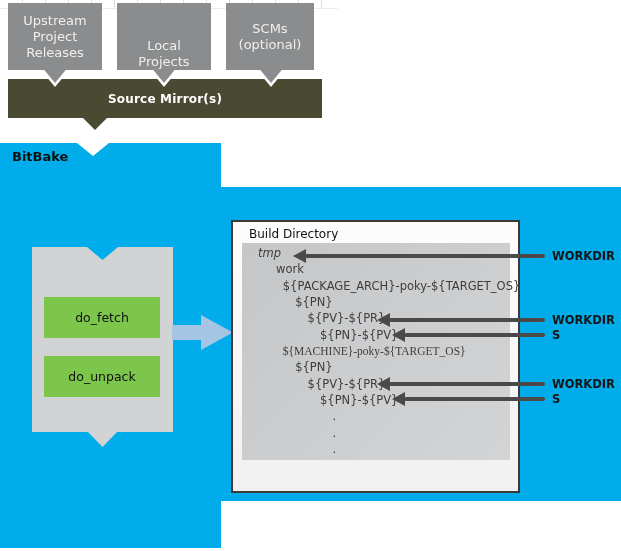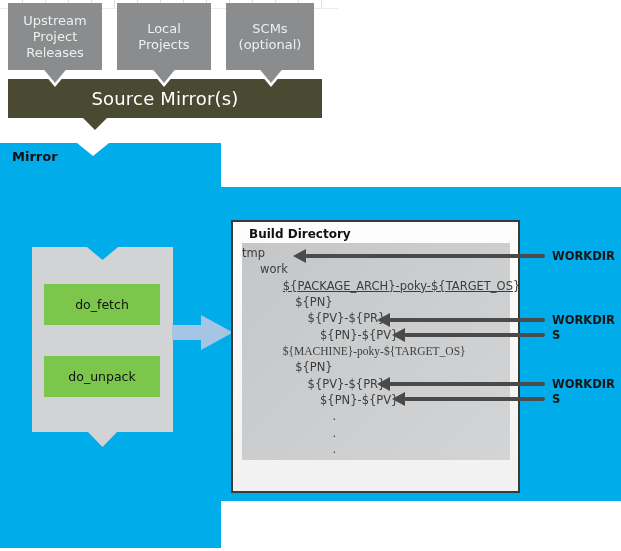--- a/index.html
+++ b/index.html
@@ -17,61 +17,61 @@
     border-bottom:1px solid #ececec;
   }
 
   
   .src-box{
     top:3px;height:67px;background:var(--gray-box);
     display:flex;align-items:center;justify-content:center;text-align:center;
     color:#efefef;font-size:13px;line-height:16px;white-space:pre-line;
   }
   .src-box:nth-of-type(1){left:8px;width:94px;}
-  .src-box:nth-of-type(2){left:117px;width:94px;}
+  .src-box:nth-of-type(2){left:117px;width:94px;align-items:flex-end;}
   .src-box:nth-of-type(3){left:226px;width:88px;}
   svg.box-tail{top:69px;}
   .box-tail.t1{left:40px;} .box-tail.t2{left:149px;} .box-tail.t3{left:256px;}
 
   
   .mirror-bar{
     left:8px;top:79px;width:314px;height:39px;background:var(--olive);
     display:flex;align-items:center;justify-content:center;
-    color:#fff;font-size:18px;font-weight:400;letter-spacing:.2px;
+    color:#fff;font-size:12px;font-weight:700;letter-spacing:.2px;
   }
   .mirror-tail{left:82px;top:117px;}
 
   
   .bb-column{left:0;top:143px;width:221px;height:405px;background:var(--blue);}
   .bb-band{left:0;top:187px;width:621px;height:314px;background:var(--blue);}
   .bb-notch{left:77px;top:143px;}
   .bitbake-label{left:12px;top:149px;font-size:13px;font-weight:bold;color:#101010;}
 
   
   .sf-box{left:32px;top:247px;width:141px;height:185px;background:var(--lightgray);}
   .sf-notch{left:87px;top:247px;}
   .sf-tail{left:87px;top:431px;}
   .sf-title{left:38px;top:265px;font-size:12.5px;font-weight:bold;color:#262626;}
   .task{
     left:44px;width:116px;height:41px;background:var(--green);
     display:flex;align-items:center;justify-content:center;
     font-size:12.5px;color:#111;
   }
-  .task:nth-of-type(1){top:284px;}
+  .task:nth-of-type(1){top:297px;}
   .task:nth-of-type(2){top:356px;}
 
   .flow-arrow{left:172px;top:315px;}
 
   
   .bd-box{
     left:231px;top:220px;width:289px;height:273px;
     background:linear-gradient(180deg,#fdfdfd,#f1f1f1);
     border:2px solid #3a3a3a;
   }
-  .bd-title{left:249px;top:227px;font-size:12px;font-weight:bold;color:#111;}
+  .bd-title{left:249px;top:227px;font-size:12px;font-weight:normal;color:#111;}
   .bd-panel{left:242px;top:243px;width:268px;height:217px;
     background:linear-gradient(135deg,#c5c6c8,#d3d4d5);}
   .tree{left:242px;top:245px;width:268px;}
   .tree-line{height:16.35px;line-height:16.35px;font-size:11.5px;color:#3d3d3d;white-space:nowrap;}
 
   
   .ann-line{height:4px;background:var(--dark-arrow);border-radius:2px;}
   .ann-head{width:0;height:0;border-top:7px solid transparent;border-bottom:7px solid transparent;
     border-right:13px solid var(--dark-arrow);}
   .ann-label{font-size:11.5px;font-weight:bold;color:#161616;line-height:16px;}
@@ -111,21 +111,21 @@
 Projects</span></div>
       <div class="abs src-box"><span>SCMs
 (optional)</span></div>
     </div>
 
   <div class="abs bb-column"></div>
   <div class="abs bb-band"></div>
   <svg class="abs bb-notch" width="32" height="14">
     <polygon points="0,0 32,0 16,13" fill="#ffffff"></polygon>
   </svg>
-  <div class="abs bitbake-label">Mirror</div>
+  <div class="abs bitbake-label">BitBake</div>
 
   <svg class="abs sf-tail" width="31" height="17">
     <polygon points="0,0 31,0 15.5,16" fill="var(--lightgray)"></polygon>
   </svg>
   <div class="abs sf-box"></div>
   <svg class="abs sf-notch" width="31" height="14">
     <polygon points="0,0 31,0 15.5,13" fill="var(--blue)"></polygon>
   </svg>
   <div id="tasks">
       <div class="abs task">
@@ -137,23 +137,23 @@
     </div>
 
   <svg class="abs flow-arrow" width="61" height="36">
     <polygon points="0,10 29,10 29,0 61,17.5 29,35 29,25 0,25" fill="var(--arrow-blue)"></polygon>
   </svg>
 
   <div class="abs bd-box"></div>
   <div class="abs bd-title">Build Directory</div>
   <div class="abs bd-panel"></div>
   <div class="abs tree" id="tree">
-      <div class="tree-line" style="padding-left: 0;">tmp</div>
-      <div class="tree-line" style="padding-left: 18px;">work</div>
-      <div class="tree-line" style="padding-left: 40.8px; text-decoration: underline;">${PACKAGE_ARCH}-poky-${TARGET_OS}</div>
+      <div class="tree-line" style="padding-left: 16px; font-style: italic;">tmp</div>
+      <div class="tree-line" style="padding-left: 34px;">work</div>
+      <div class="tree-line" style="padding-left: 40.8px;">${PACKAGE_ARCH}-poky-${TARGET_OS}</div>
       <div class="tree-line" style="padding-left: 53.2px;">${PN}</div>
       <div class="tree-line" style="padding-left: 65.6px;">${PV}-${PR}</div>
       <div class="tree-line" style="padding-left: 78px;">${PN}-${PV}</div>
       <div class="tree-line" style="padding-left: 40.8px; font-family: Liberation Serif, serif;">${MACHINE}-poky-${TARGET_OS}</div>
       <div class="tree-line" style="padding-left: 53.2px;">${PN}</div>
       <div class="tree-line" style="padding-left: 65.6px;">${PV}-${PR}</div>
       <div class="tree-line" style="padding-left: 78px;">${PN}-${PV}</div>
       <div class="tree-line" style="padding-left: 90.4px;">.</div>
       <div class="tree-line" style="padding-left: 90.4px;">.</div>
       <div class="tree-line" style="padding-left: 90.4px;">.</div>

